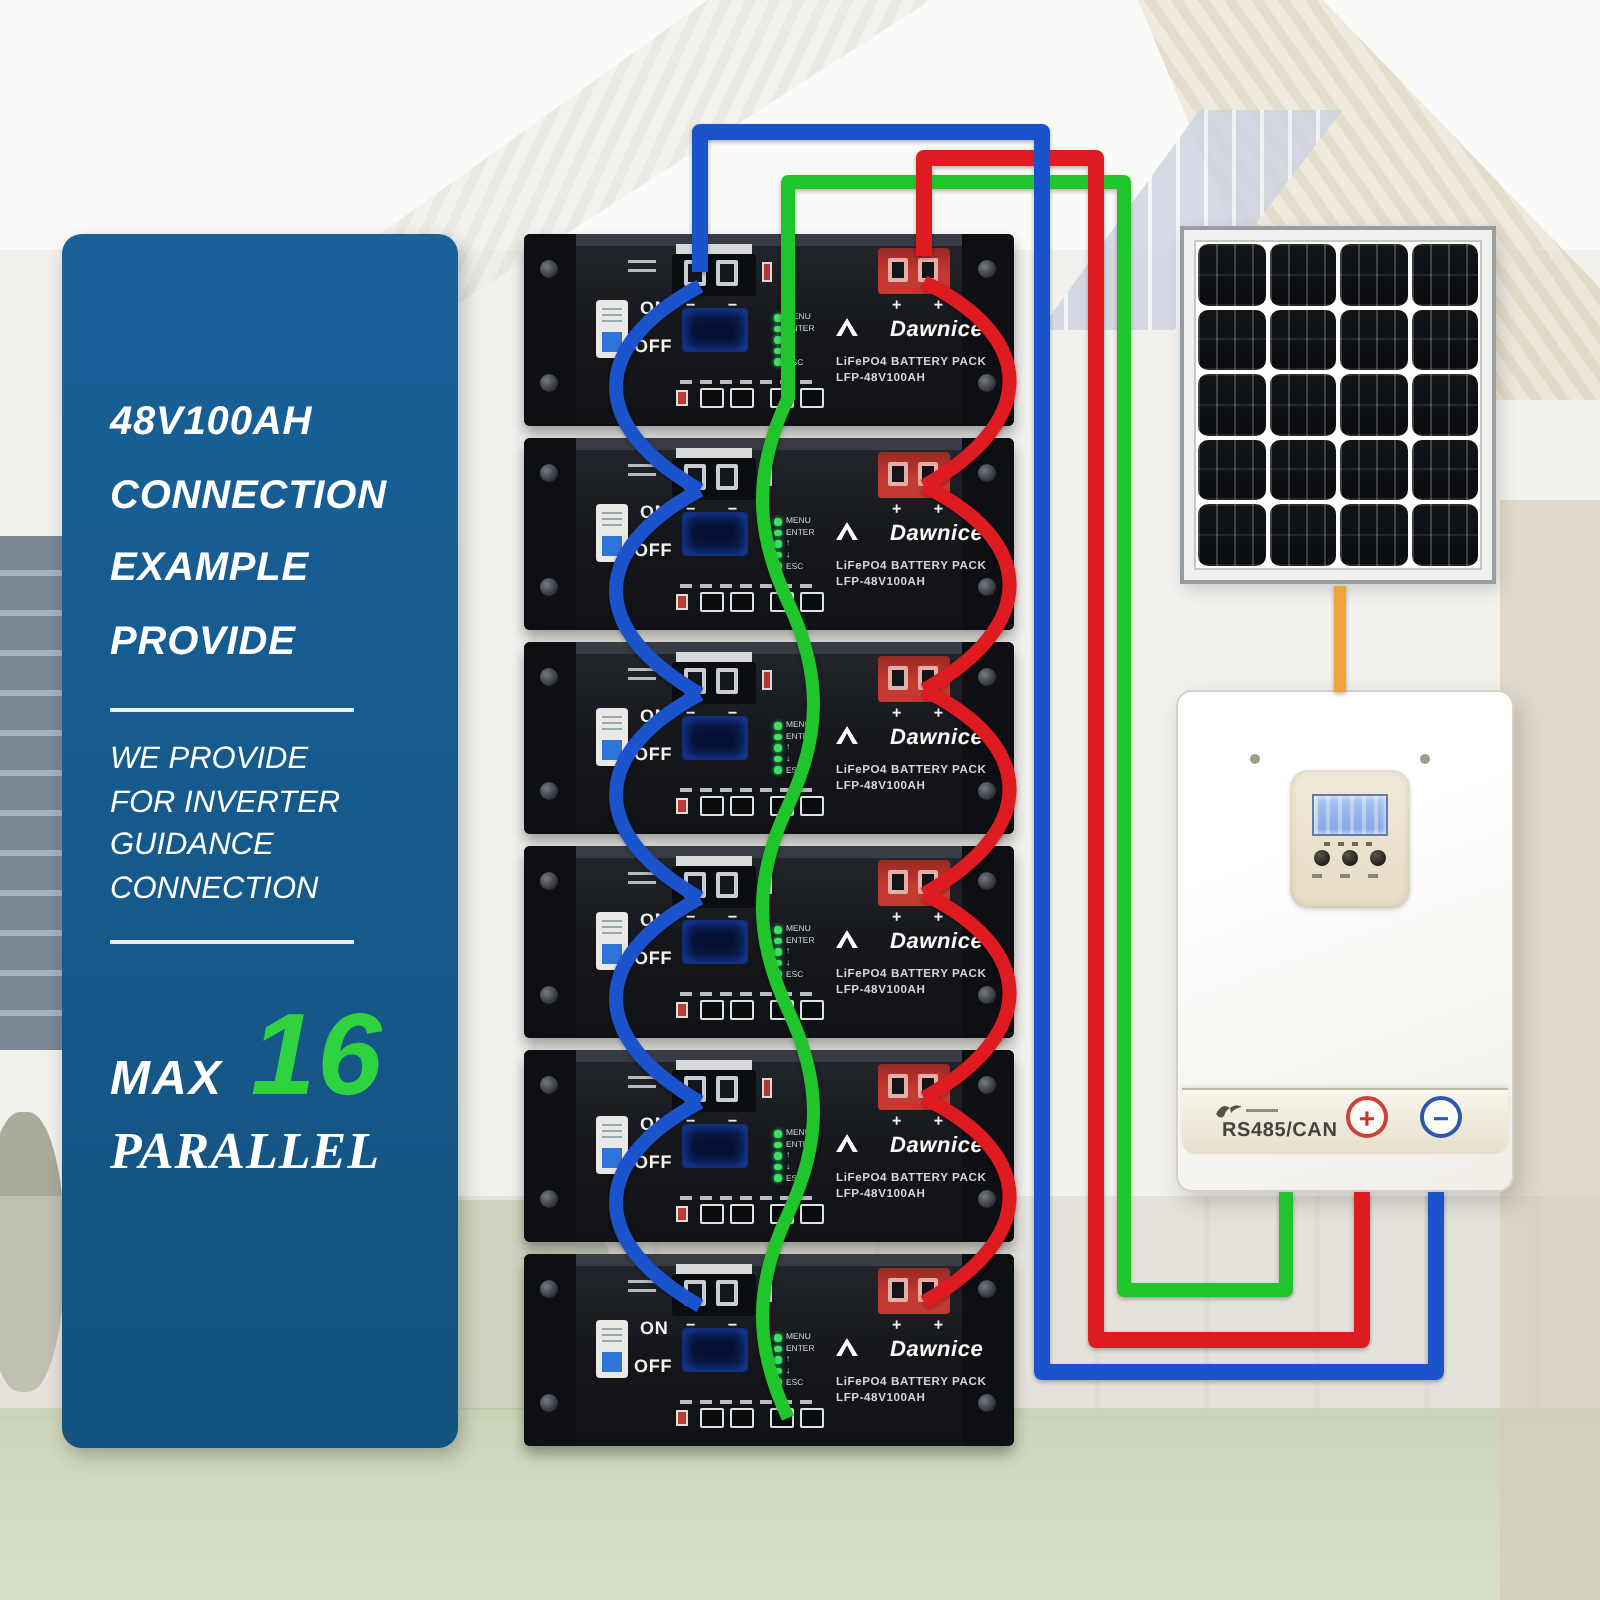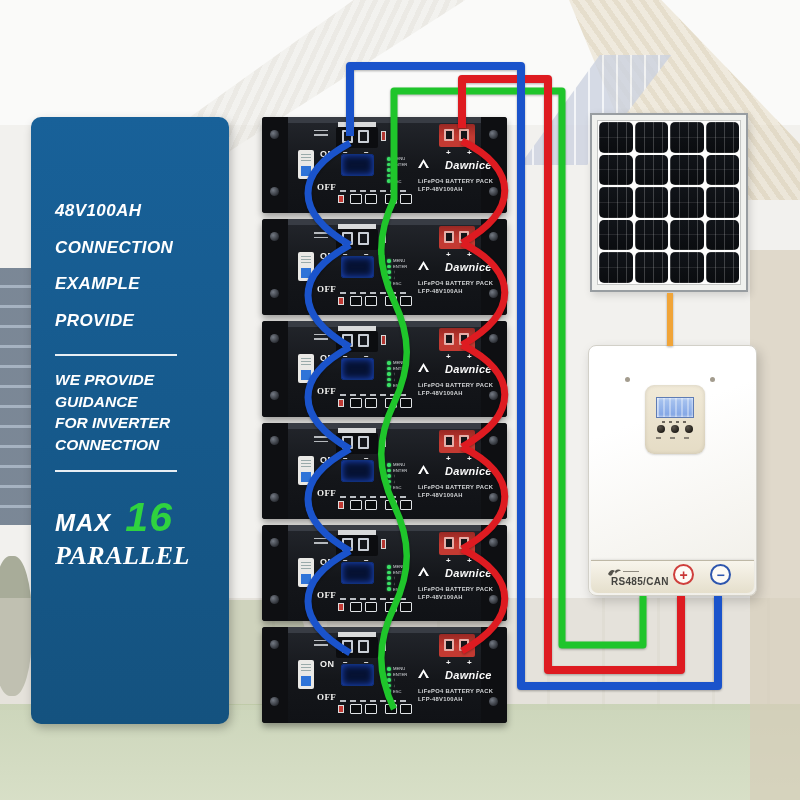--- a/index.html
+++ b/index.html
@@ -24,47 +24,47 @@
   .bg-wall{left:0;top:598px;width:800px;height:112px;opacity:.5;
     background:repeating-linear-gradient(90deg,#d9d5ca 0 52px,#cfcabc 52px 55px),#d9d5ca;}
   .bg-lawn{left:0;top:704px;width:800px;height:96px;background:linear-gradient(#c6d1b2,#d3dcc0);opacity:.85;}
   .bg-green-blob{left:165px;top:600px;width:140px;height:105px;background:#aebf92;opacity:.4;border-radius:30%;}
   .bg-right-structure{left:750px;top:250px;width:50px;height:550px;background:#d6ccb9;opacity:.65;}
 
   
   .sidebar{position:absolute;left:31px;top:117px;width:198px;height:607px;border-radius:10px;
     background:linear-gradient(180deg,#186199 0%,#14527f 100%);color:#fff;font-style:italic;
     padding:76px 14px 0 24px;box-shadow:2px 4px 10px rgba(0,0,0,.25);}
-  .s-title div{font-size:17px;line-height:36.5px;font-weight:700;letter-spacing:.4px;white-space:nowrap;}
+  .s-title div{font-size:20px;line-height:36.5px;font-weight:700;letter-spacing:.4px;white-space:nowrap;}
   .s-div{border:0;border-top:2px solid rgba(255,255,255,.9);margin:15px 38px 13px 0;}
-  .s-desc div{font-size:15.5px;line-height:21.5px;font-weight:700;white-space:nowrap;}
+  .s-desc div{font-size:15.5px;line-height:21.5px;font-weight:400;white-space:nowrap;}
   .s-max{margin-top:22px;font-weight:700;}
   .s-max .max{font-size:24px;letter-spacing:1px;margin-right:14px;}
-  .s-max .sixteen{font-size:41px;letter-spacing:1px;text-align:right;}
+  .s-max .sixteen{font-size:58px;letter-spacing:1px;text-align:right;}
   .s-max .par{font-size:26px;letter-spacing:.5px;margin-top:0px;white-space:nowrap;font-family:Liberation Serif, serif;}
 
   
   .battery{position:absolute;left:262px;width:245px;height:96px;border-radius:3px;
     background:linear-gradient(#23262c,#14161a 55%,#101216);box-shadow:0 4px 7px rgba(0,0,0,.35);}
   .topstrip{position:absolute;left:2px;top:0;right:2px;height:6px;background:#383c44;border-radius:3px 3px 0 0;}
   .ear{position:absolute;top:0;bottom:0;width:26px;background:#0e0f12;}
   .ear-l{left:0;border-radius:3px 0 0 3px;}
   .ear-r{right:0;border-radius:0 3px 3px 0;}
   .screw{position:absolute;left:8px;width:9px;height:9px;border-radius:50%;
     background:radial-gradient(circle at 35% 35%,#747a84,#2b2e34 72%);}
   .screw.s1{top:13px}.screw.s2{top:70px}
   .minilabel{position:absolute;left:52px;top:12px;width:14px;height:7px;
     background:repeating-linear-gradient(0deg,rgba(220,224,228,.8) 0 1.5px,transparent 1.5px 4.5px);}
   .brk{position:absolute;left:36px;top:33px;width:16px;height:29px;background:#eceme8;background:#eae9e6;border-radius:2px;}
   .brk::before{content:"";position:absolute;left:3px;top:3px;width:10px;height:8px;
     background:repeating-linear-gradient(0deg,#9aa 0 1px,transparent 1px 3px);}
   .brk::after{content:"";position:absolute;left:3px;bottom:3px;width:10px;height:10px;background:#2f74d8;}
   .onoff span{position:absolute;color:#f3f3f1;font-weight:700;font-size:9px;letter-spacing:.4px;}
   .onoff .on{left:58px;top:32px;}
-  .onoff .off{left:55px;top:65px;font-family:Liberation Serif, serif;}
+  .onoff .off{left:55px;top:51px;}
   .neg-strip{position:absolute;left:76px;top:5px;width:38px;height:5px;background:#d9dadb;}
   .neg-block{position:absolute;left:74px;top:10px;width:42px;height:21px;background:#0c0d10;border-radius:2px;
     display:flex;gap:5px;padding:3px 0 0 6px;}
   .neg-block i{width:11px;height:13px;background:#14161b;border:2px solid #c9ced6;border-radius:1px;}
   .nub{position:absolute;left:119px;top:14px;width:5px;height:10px;background:#b23631;border:1px solid #d8d8d8;}
   .neg-marks{position:absolute;left:81px;top:31px;font-size:8px;font-weight:700;color:#ececec;letter-spacing:7px;white-space:nowrap;}
   .pos-block{position:absolute;left:177px;top:7px;width:36px;height:23px;border-radius:2px;
     background:linear-gradient(#992823,#c33a32 55%);display:flex;gap:5px;padding:5px 0 0 5px;}
   .pos-block i{width:10px;height:12px;background:#141518;border:2px solid #e6aea8;border-radius:1px;}
   .pos-marks{position:absolute;left:184px;top:31px;font-size:8px;font-weight:700;color:#f2f2f2;letter-spacing:7px;white-space:nowrap;}
@@ -109,21 +109,21 @@
     background:linear-gradient(#f1ead8,#e5dcc5);box-shadow:inset 0 0 4px rgba(0,0,0,.12),0 1px 2px rgba(0,0,0,.15);}
   .ilcd{margin:12px auto 0;width:38px;height:21px;border:1px solid #5f7cb4;
     background:repeating-linear-gradient(90deg,rgba(255,255,255,.35) 0 2px,transparent 2px 6px),linear-gradient(#aac5f0,#7fa3e4);
     box-shadow:inset 0 0 3px #fff;}
   .imarks{width:26px;height:2px;margin:3px auto 2px;
     background:repeating-linear-gradient(90deg,#6d675c 0 3px,transparent 3px 7px);}
   .ibtns{display:flex;justify-content:center;gap:6px;margin-top:2px;}
   .ibtns i{width:8px;height:8px;border-radius:50%;background:radial-gradient(circle at 35% 30%,#5a544a,#211e19 72%);}
   .blabels{width:38px;height:2px;margin:4px auto 0;
     background:repeating-linear-gradient(90deg,#8a8478 0 5px,transparent 5px 14px);}
-  .istrip{position:absolute;left:2px;right:2px;bottom:2px;height:33px;border-radius:0 0 7px 7px;
+  .istrip{position:absolute;left:2px;right:2px;bottom:18px;height:33px;border-radius:0 0 7px 7px;
     background:linear-gradient(#f8f5ec,#e5dfcc);border-top:1px solid #beb8a6;box-shadow:0 -1px 2px rgba(0,0,0,.08);}
   .bird{position:absolute;left:16px;top:3px;}
   .bird-dash{position:absolute;left:32px;top:7px;width:16px;height:4px;
     background:repeating-linear-gradient(0deg,#8e8a80 0 1.5px,transparent 1.5px 4px);}
   .rs{position:absolute;left:20px;top:15px;font-size:10px;font-weight:700;color:#43433f;letter-spacing:.3px;}
   .term{position:absolute;top:3px;width:21px;height:21px;border-radius:50%;background:#fdfbf6;
     display:flex;align-items:center;justify-content:center;font-weight:700;font-size:14px;line-height:1;}
   .term.plus{left:82px;border:2.5px solid #cf3f3c;color:#c93734;}
   .term.minus{left:119px;border:2.5px solid #2d56ae;color:#2d56ae;}
 
@@ -149,22 +149,22 @@
   <aside class="sidebar" style="background-color: rgb(21, 90, 140);">
     <div class="s-title">
       <div>48V100AH</div>
       <div>CONNECTION</div>
       <div>EXAMPLE</div>
       <div>PROVIDE</div>
     </div>
     <hr class="s-div">
     <div class="s-desc">
       <div>WE PROVIDE</div>
+      <div>FOR INVERTER</div>
       <div>GUIDANCE</div>
-      <div>FOR INVERTER</div>
       <div>CONNECTION</div>
     </div>
     <hr class="s-div">
     <div class="s-max">
       <div class="row1">
         <span class="max">MAX</span><span class="sixteen" style="color: rgb(47, 211, 63);">16</span>
       </div>
       <div class="par">PARALLEL</div>
     </div>
   </aside>

